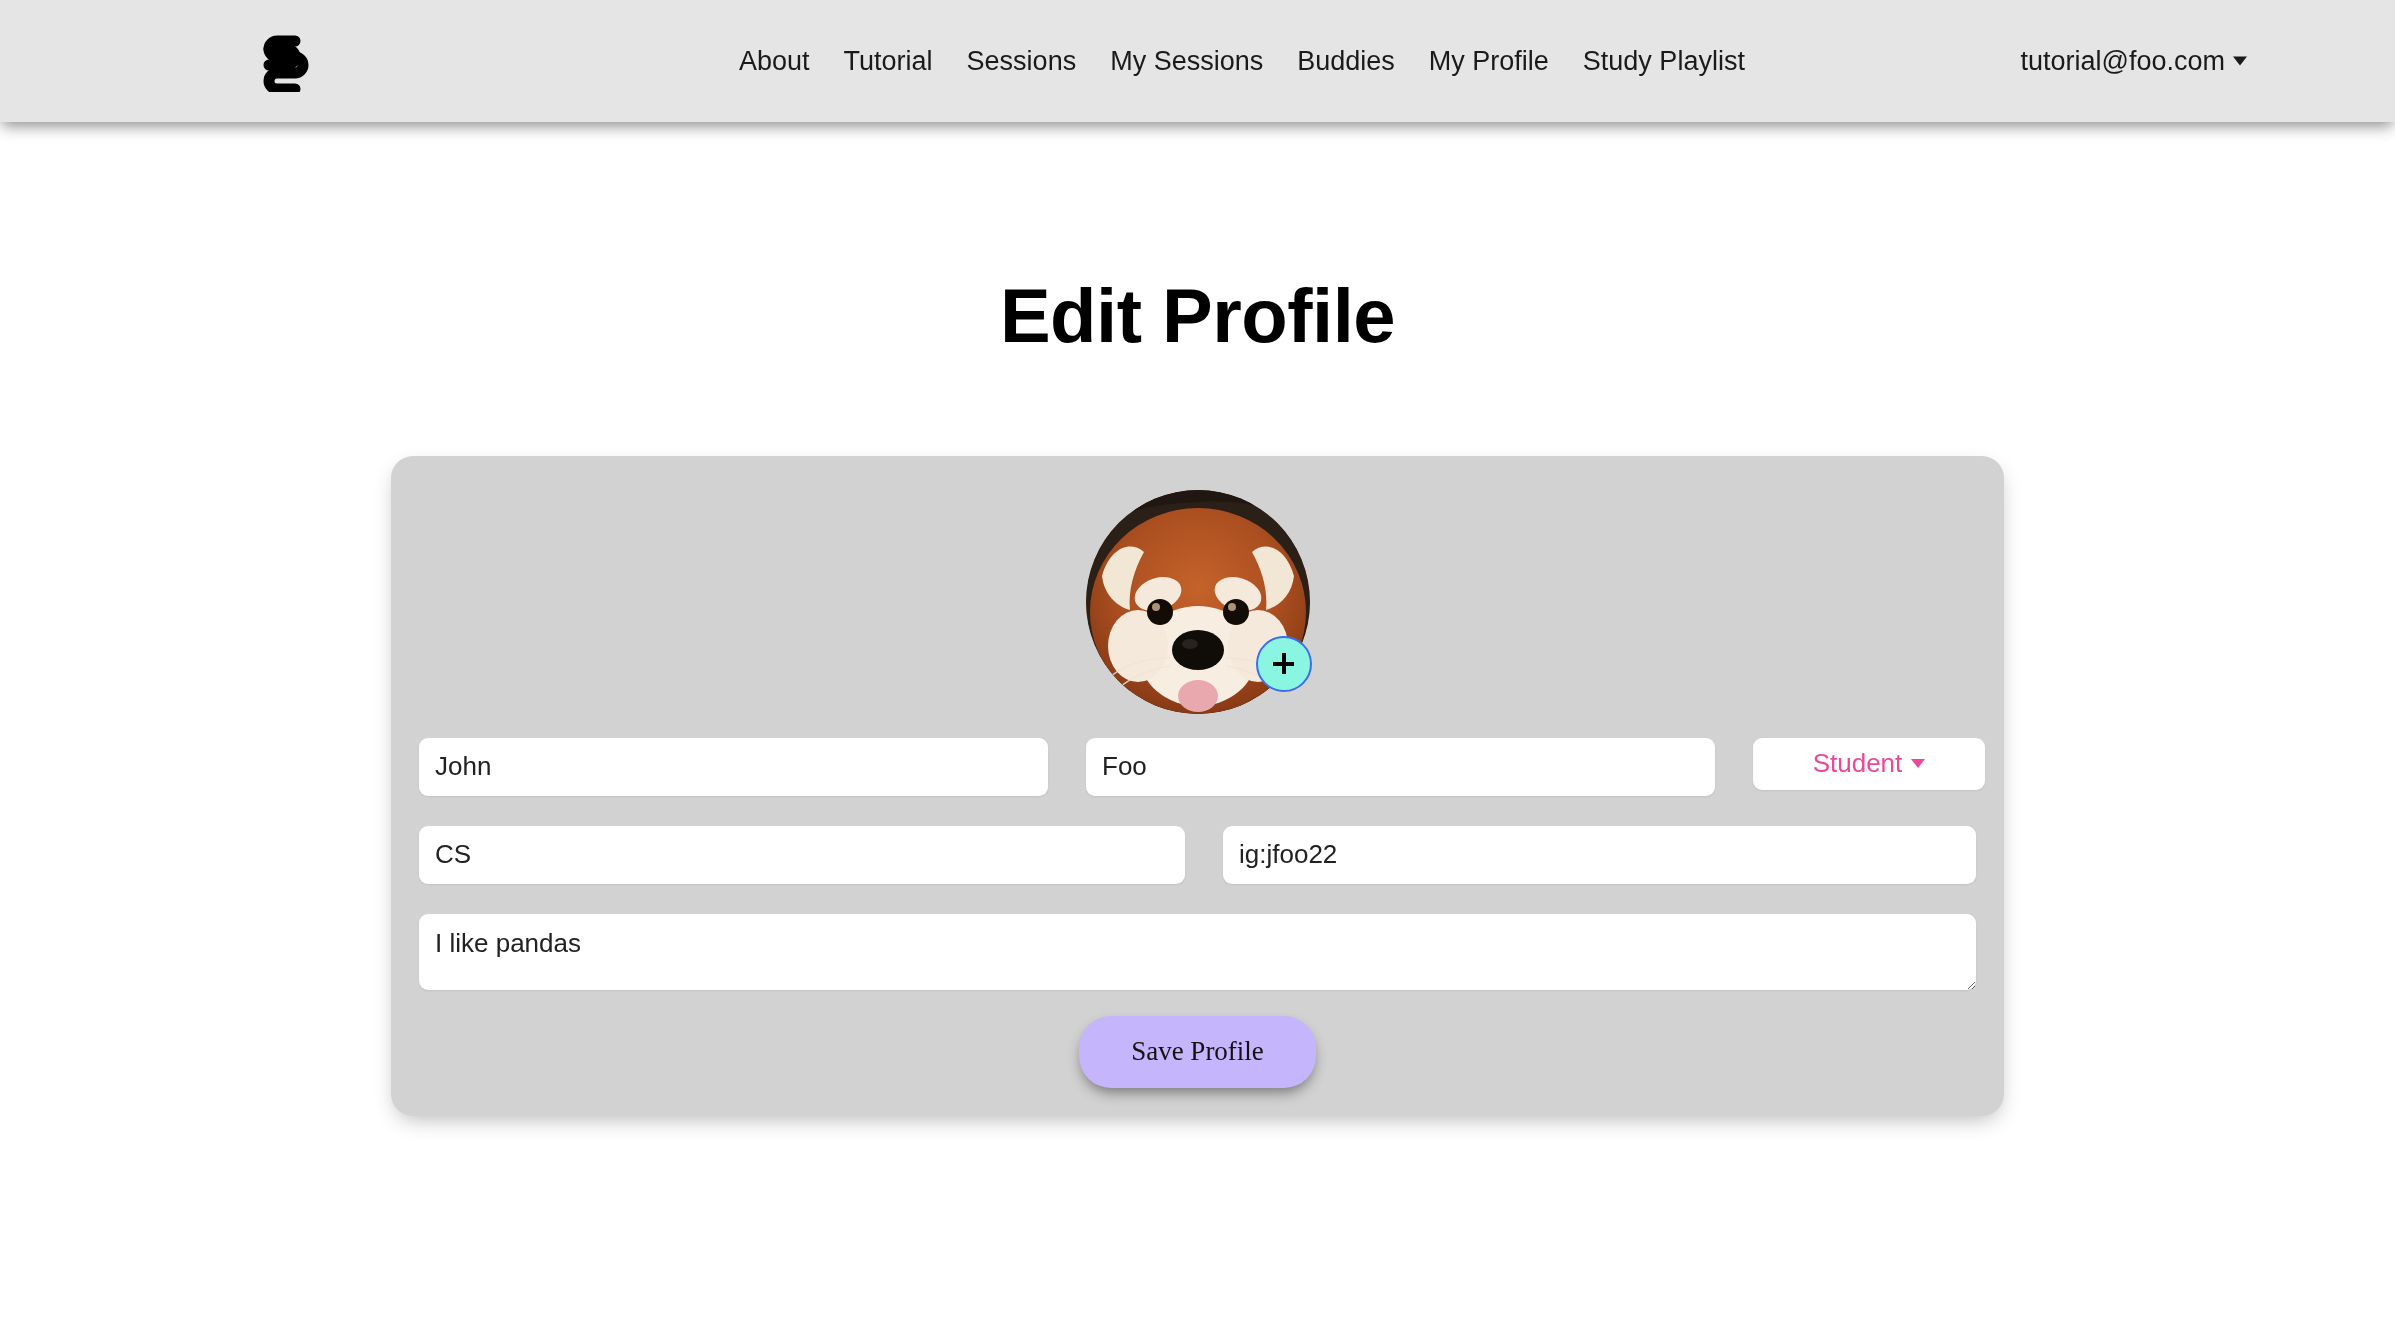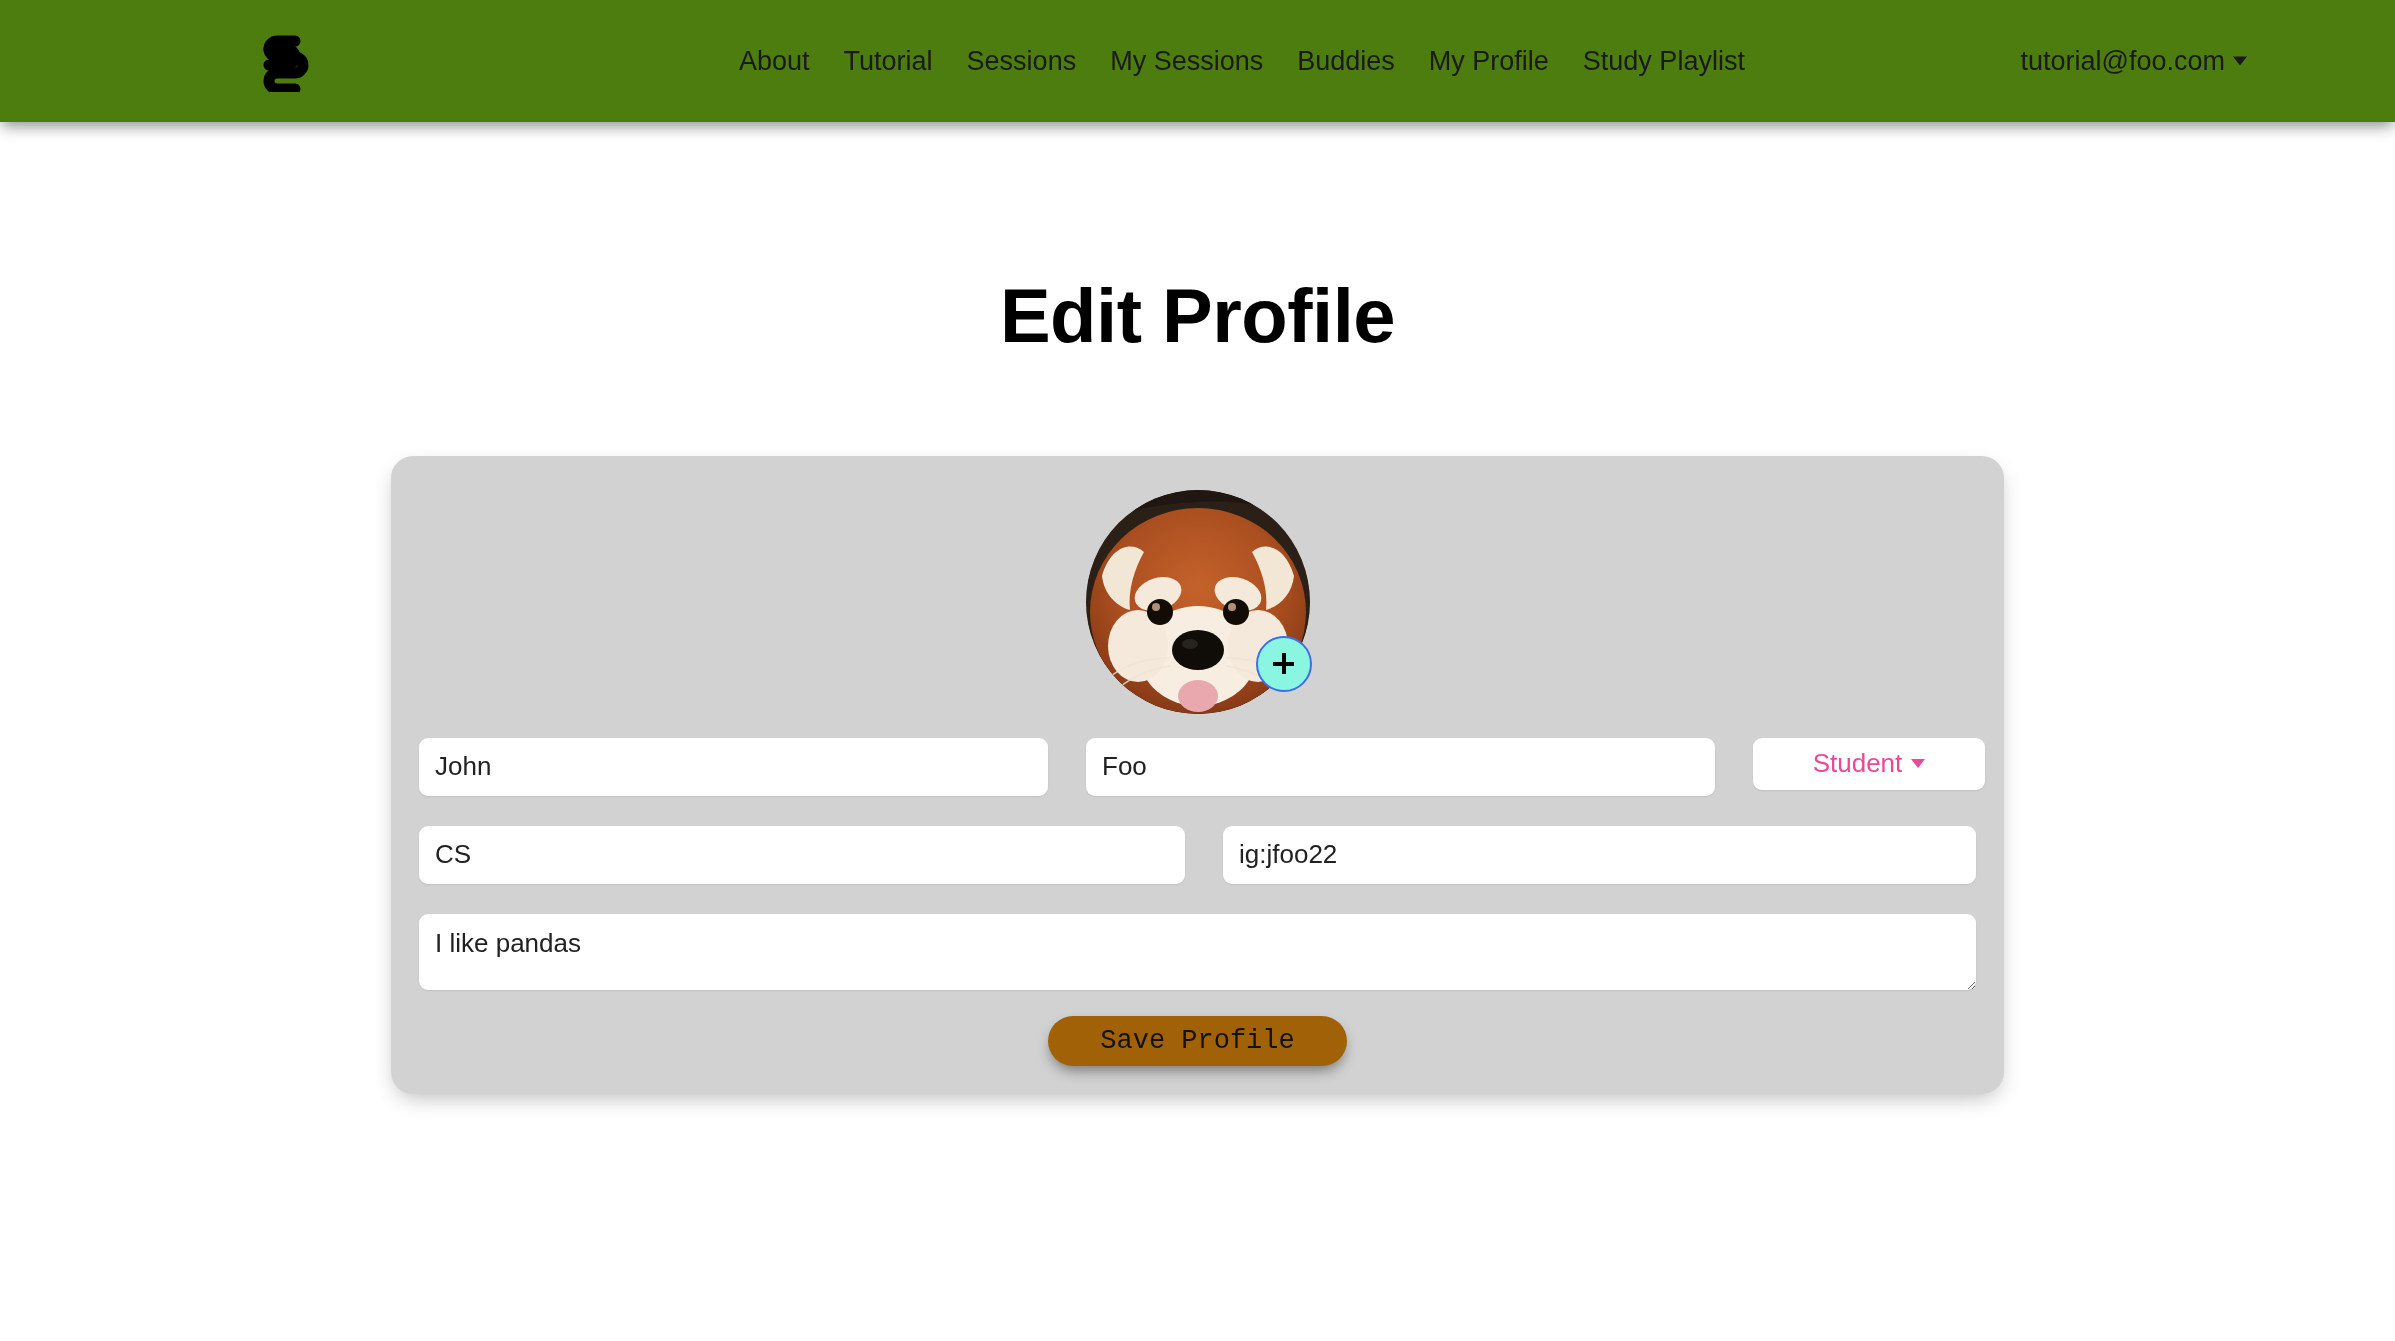--- a/index.html
+++ b/index.html
@@ -11,21 +11,21 @@
     height: 1341px;
     background: #ffffff;
     font-family: "Liberation Sans", sans-serif;
     overflow: hidden;
   }
 
   
   .navbar {
     position: relative;
     height: 122px;
-    background: #4d7c0f;
+    background: #e5e5e5;
     display: flex;
     align-items: center;
     padding: 0 0 0 0;
     box-shadow: 0 6px 14px -2px rgba(0,0,0,0.45);
     z-index: 10;
   }
   .nav-brand {
     margin-left: 250px;
     width: 64px;
     height: 64px;
@@ -199,26 +199,26 @@
     resize: vertical;
     display: block;
     box-shadow: 0 1px 2px rgba(0,0,0,0.08);
   }
 
   .save-row {
     display: flex;
     justify-content: center;
   }
   .save-btn {
-    background: #a16207;
+    background: #c4b5fd;
     border: none;
     border-radius: 32px;
-    height: 50px;
+    height: 72px;
     padding: 0 52px;
-    font-family: Liberation Mono, monospace;
+    font-family: Liberation Serif, serif;
     font-size: 27px;
     color: #121212;
     cursor: pointer;
     box-shadow: 0 7px 14px -3px rgba(0,0,0,0.45);
   }
 </style>
 </head>
 <body>
 
 <div class="navbar">

